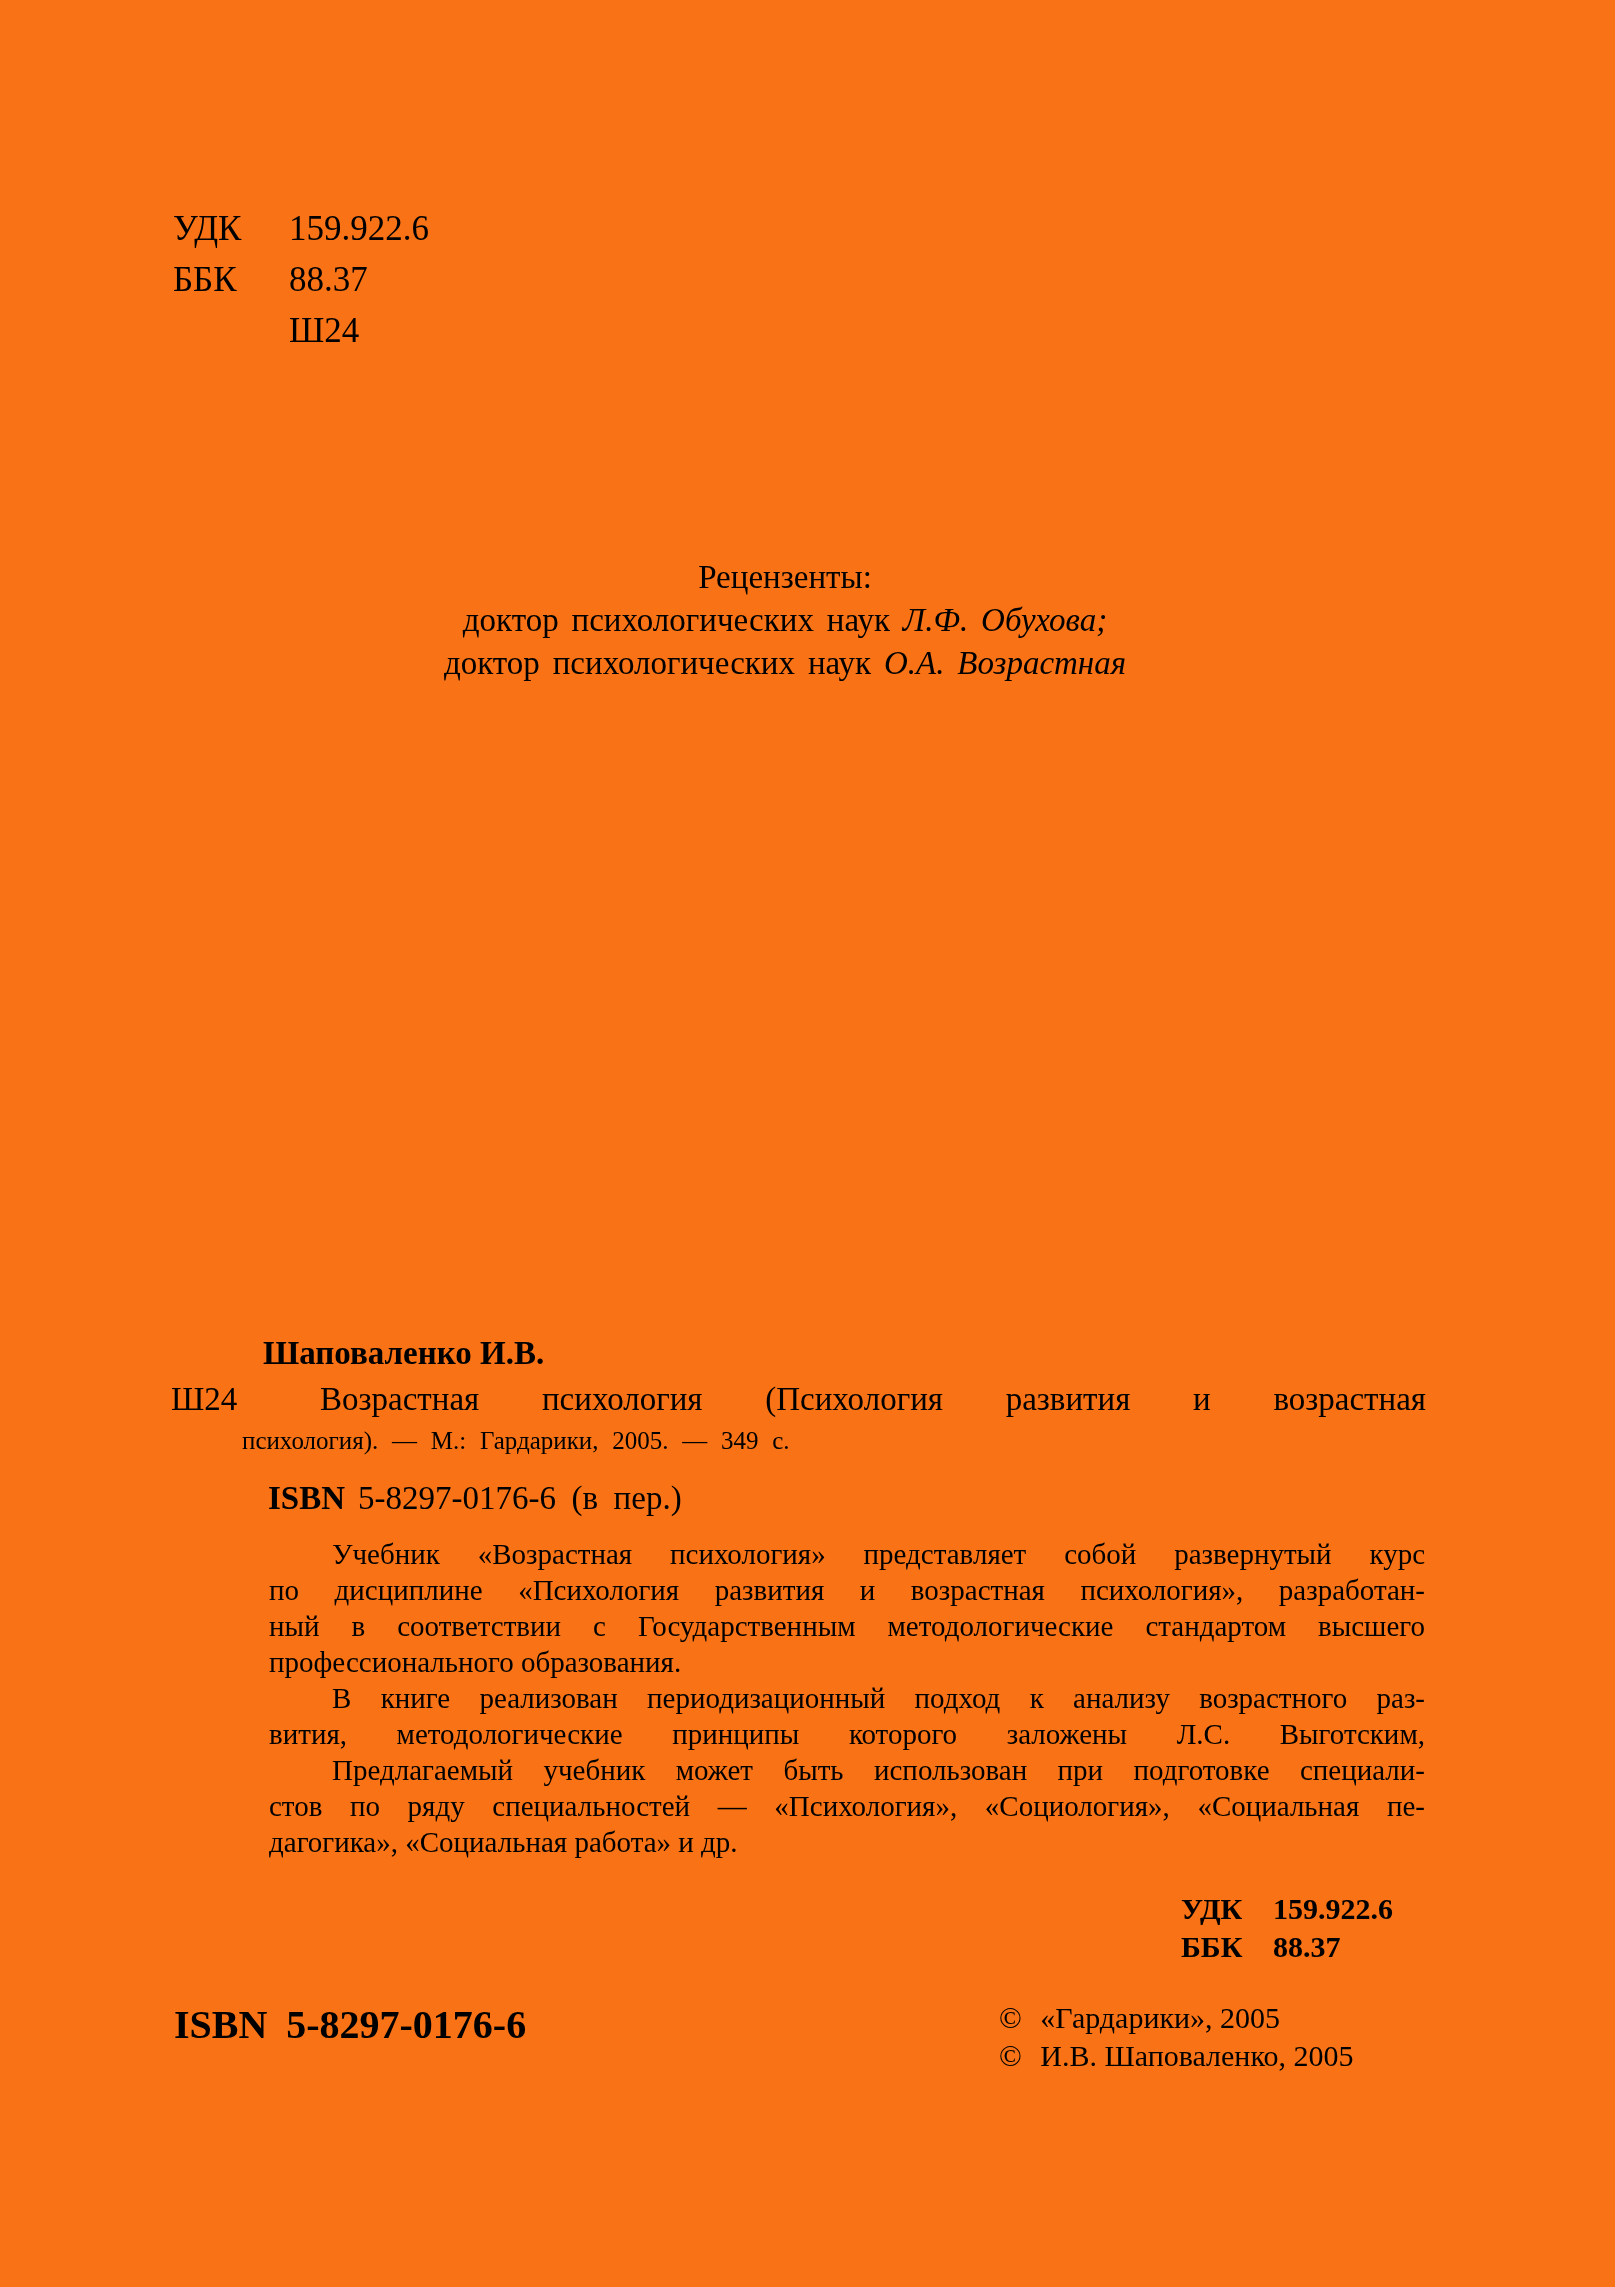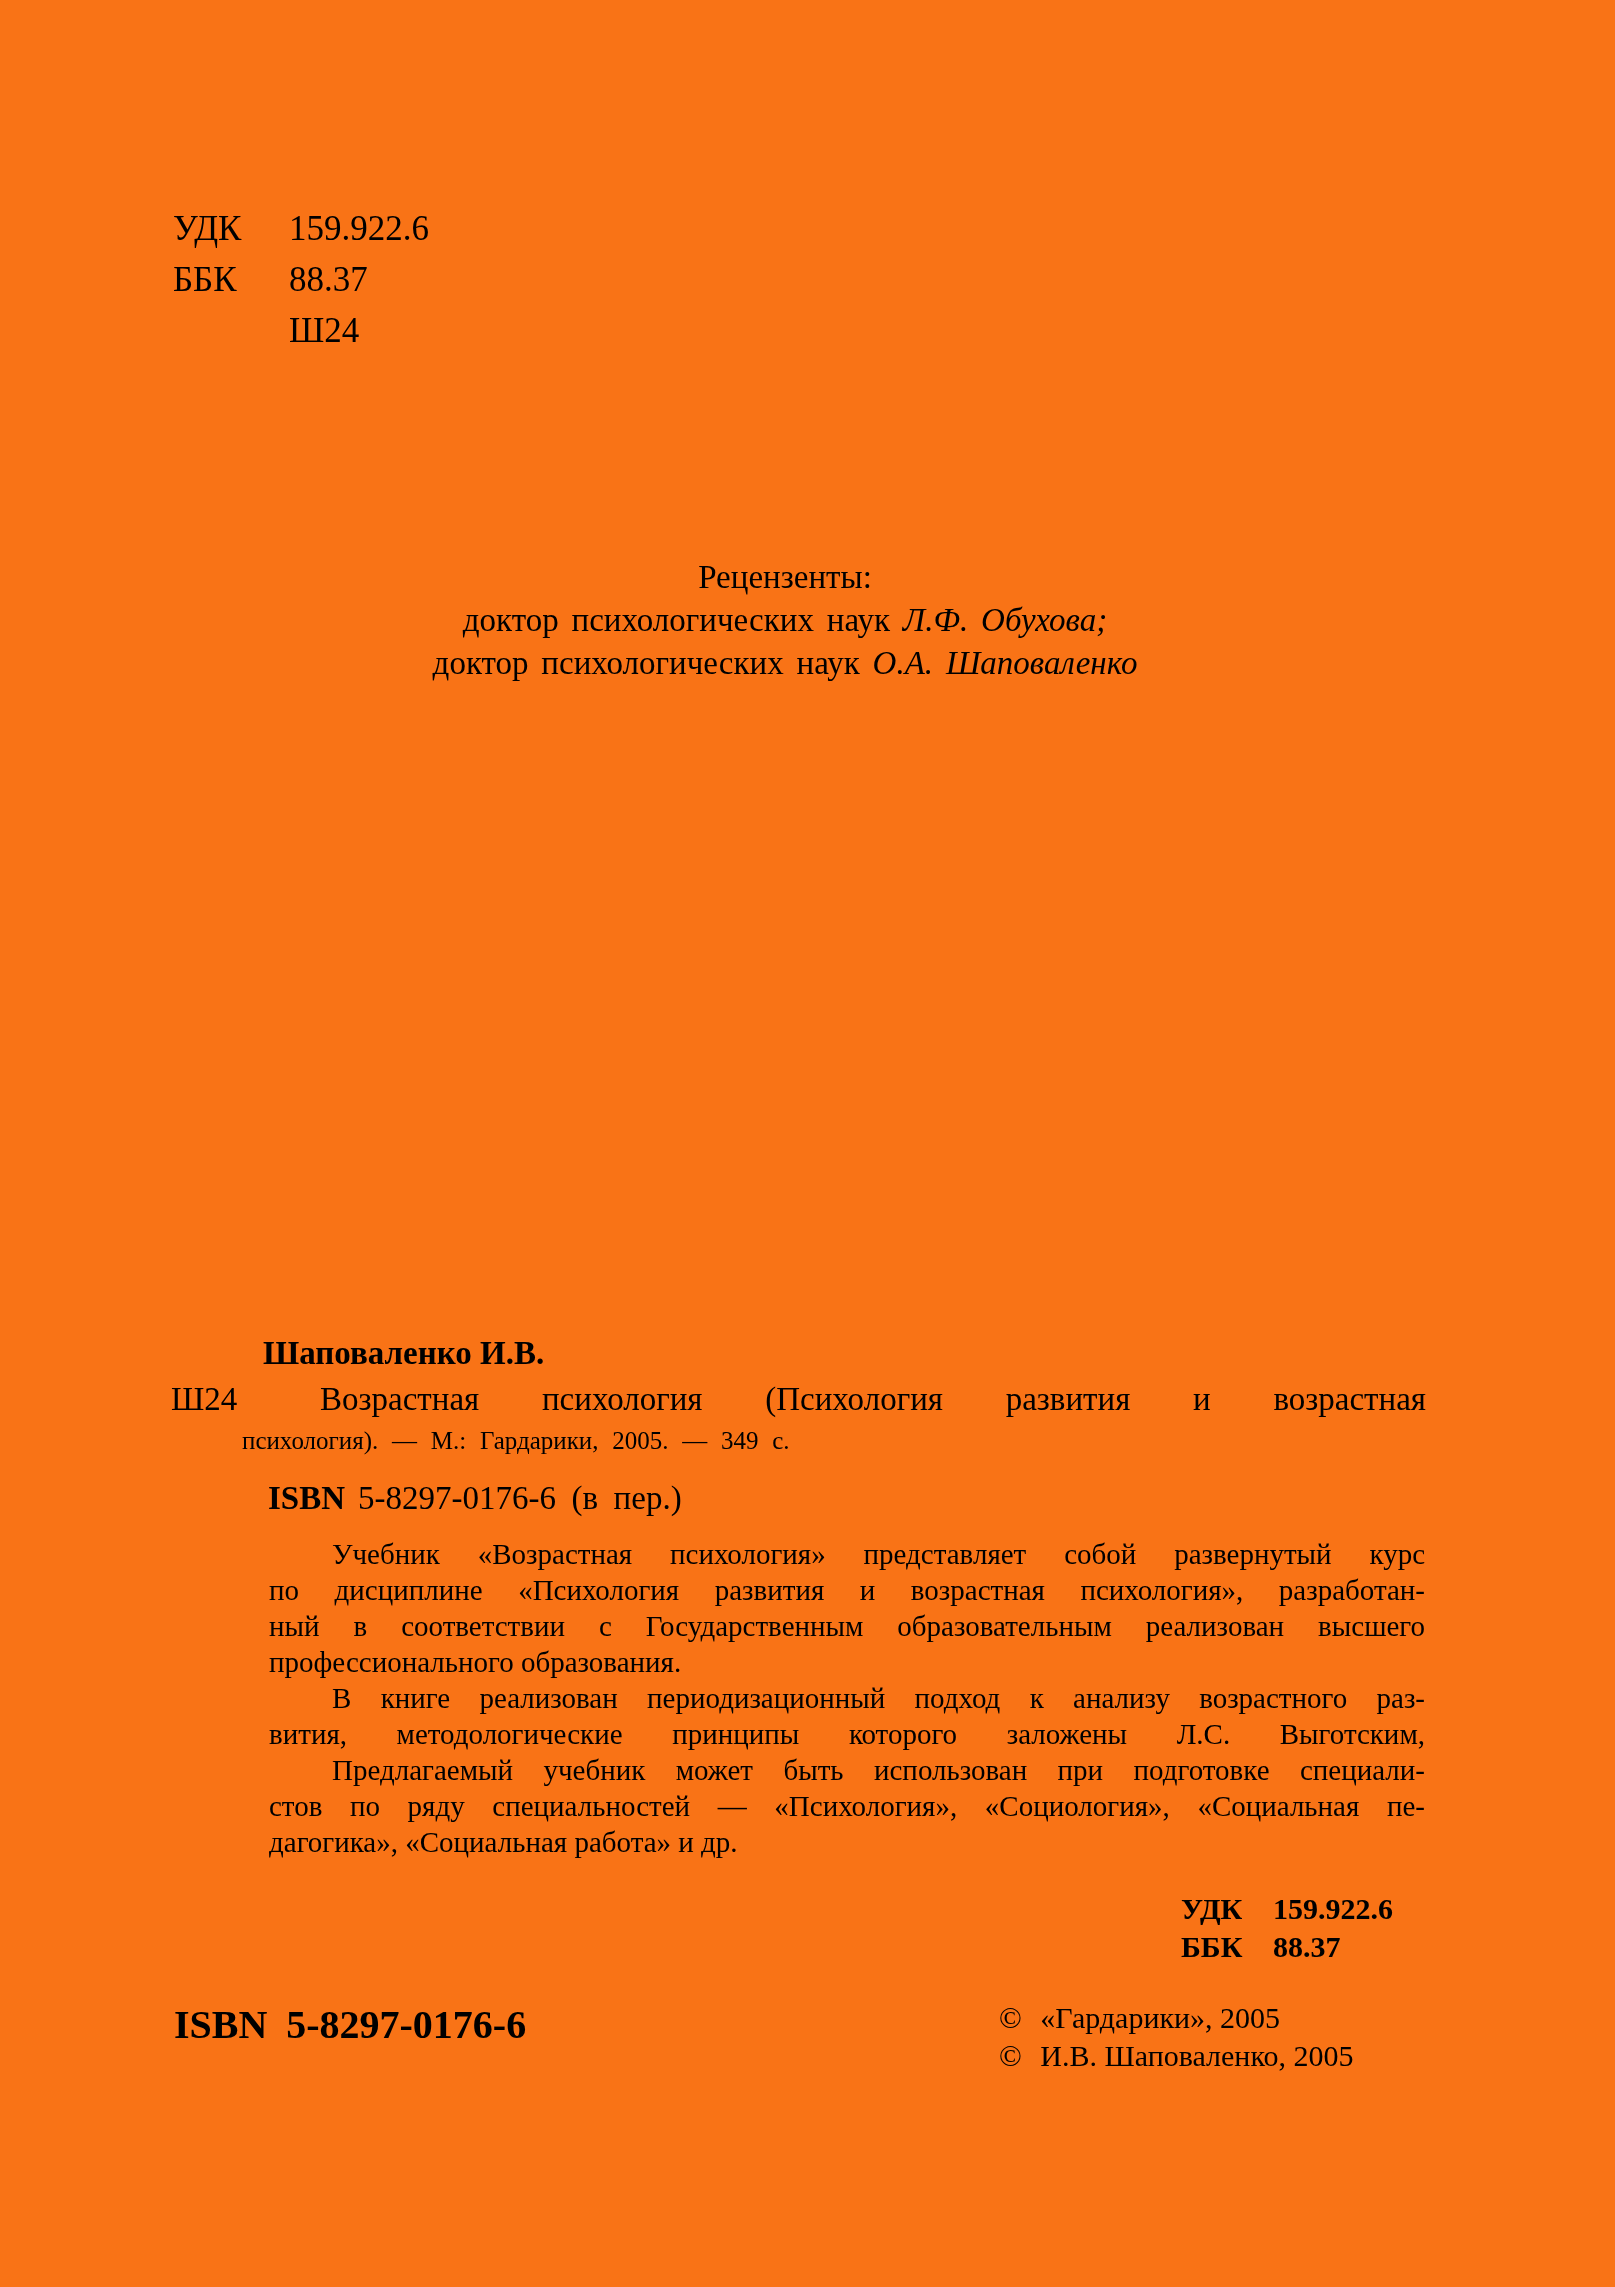--- a/index.html
+++ b/index.html
@@ -76,37 +76,37 @@
       <span>Ш24</span>
     </div>
   </div>
 
   <div class="abs reviewers">
     <div>Рецензенты:</div>
     <div>
       <span>доктор психологических наук </span><span class="name">Л.Ф. Обухова;</span>
     </div>
     <div>
-      <span>доктор психологических наук </span><span class="name">О.А. Шаповаленко</span>
+      <span>доктор психологических наук </span><span class="name">О.А. Возрастная</span>
     </div>
   </div>
 
   <div class="abs card-author">Шаповаленко И.В.</div>
   <div class="abs card-sign">Ш24</div>
   <div class="abs card-title1">Возрастная психология (Психология развития и возрастная</div>
   <div class="abs card-title2">психология). — М.: Гардарики, 2005. — 349 с.</div>
   <div class="abs card-isbn">
     <span class="b">ISBN</span><span>5-8297-0176-6 (в пер.)</span>
   </div>
 
   <div class="abs annotation">
     <div>
       <div class="ln first">Учебник «Возрастная психология» представляет собой развернутый курс</div>
       <div class="ln">по дисциплине «Психология развития и возрастная психология», разработан-</div>
-      <div class="ln">ный в соответствии с Государственным образовательным реализован высшего</div>
+      <div class="ln">ный в соответствии с Государственным методологические стандартом высшего</div>
       <div class="ln last">профессионального образования.</div>
     </div>
     <div>
       <div class="ln first">В книге реализован периодизационный подход к анализу возрастного раз-</div>
       <div class="ln">вития, методологические принципы которого заложены Л.С. Выготским,</div>
     </div>
     <div>
       <div class="ln first">Предлагаемый учебник может быть использован при подготовке специали-</div>
       <div class="ln">стов по ряду специальностей — «Психология», «Социология», «Социальная пе-</div>
       <div class="ln last">дагогика», «Социальная работа» и др.</div>

